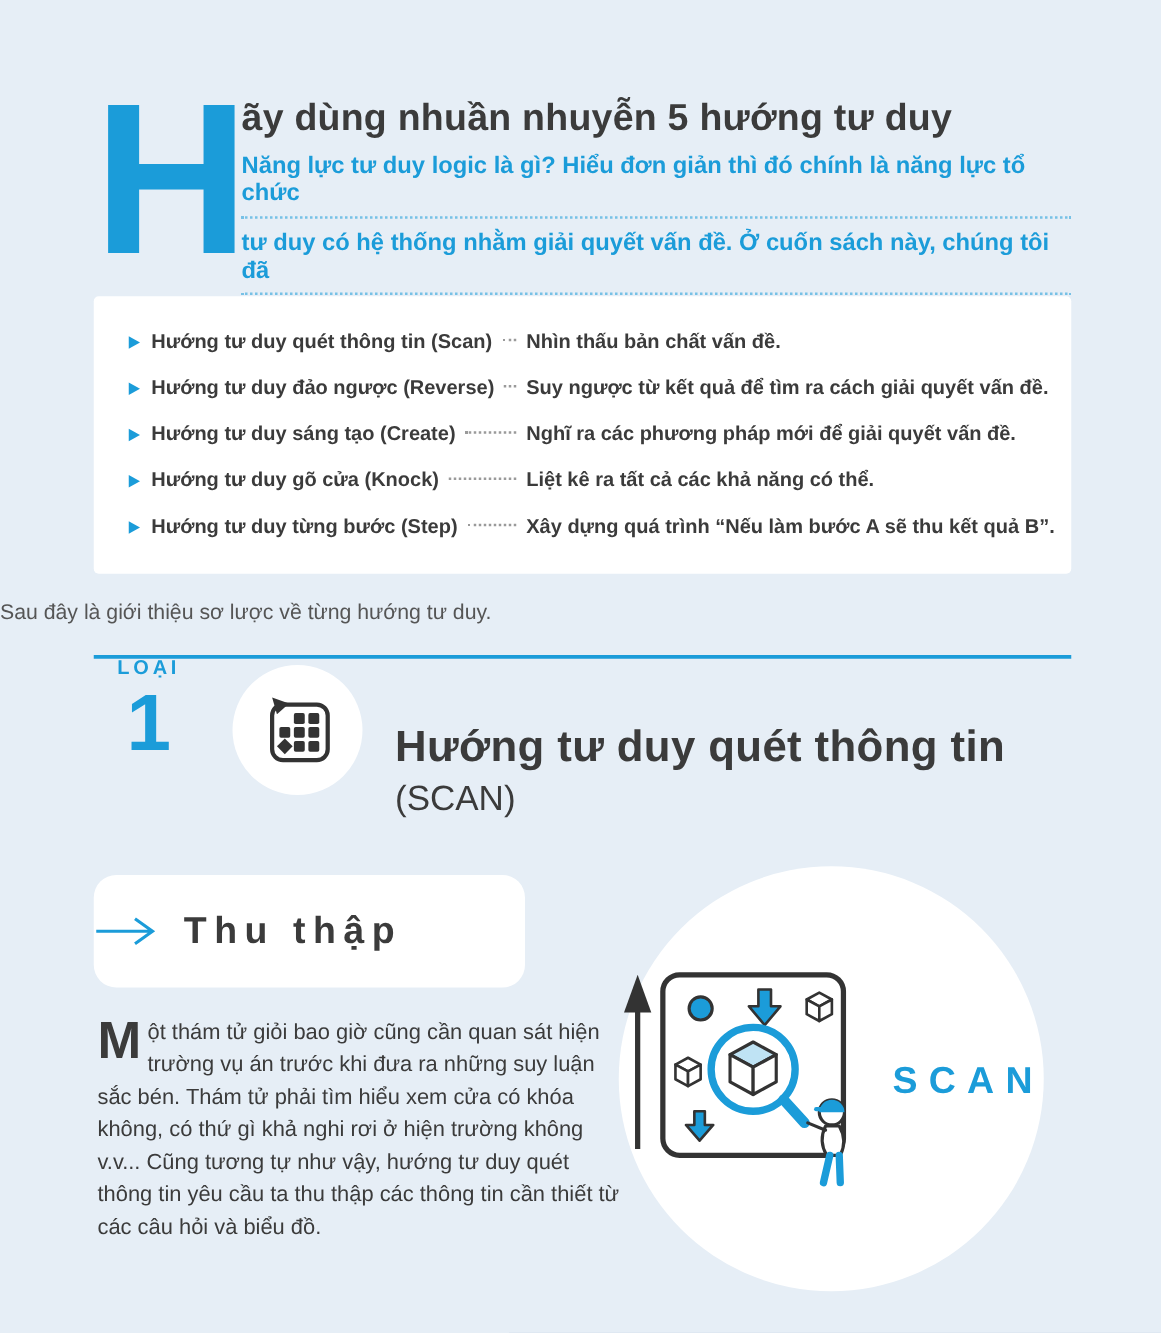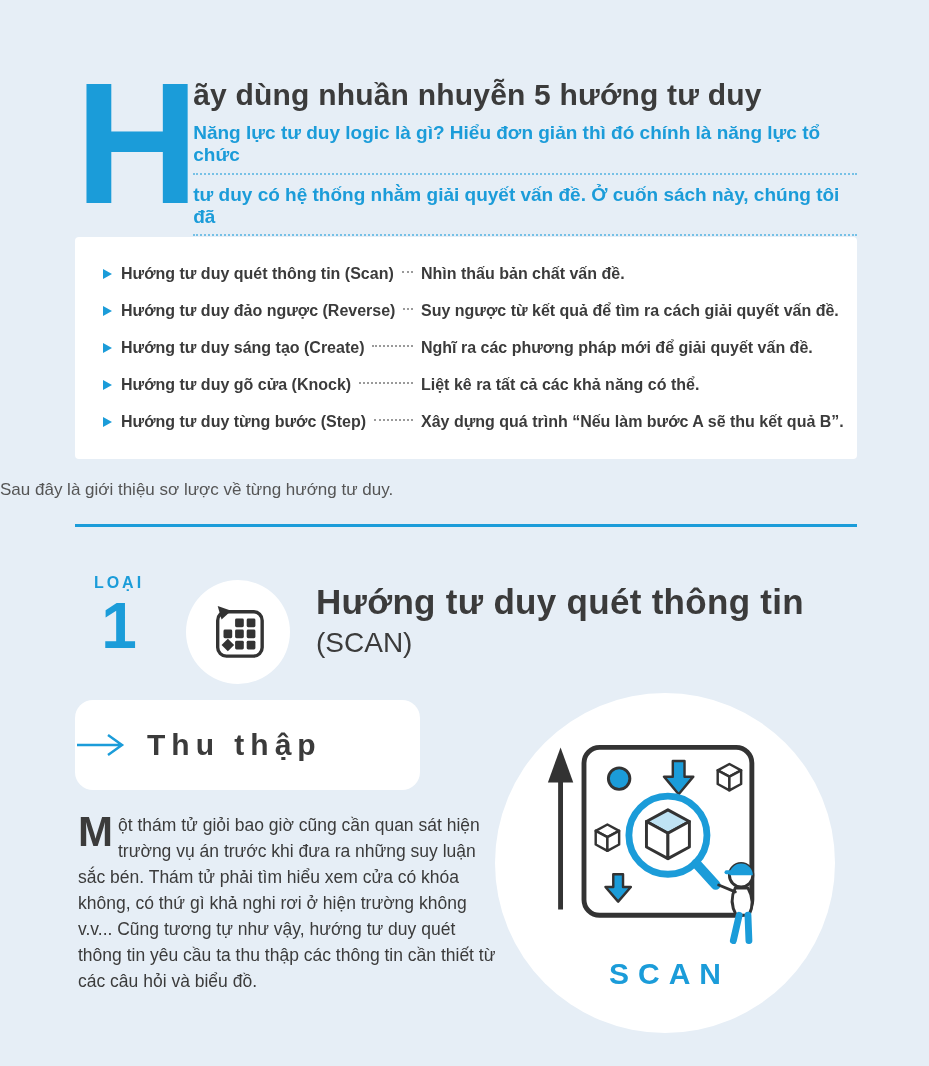--- a/index.html
+++ b/index.html
@@ -92,38 +92,38 @@
     position: absolute;
     left: 75px; top: 524px;
     width: 782px;
     border: none;
     border-top: 3px solid #1b9cd9;
   }
 
   
   .section-header {
     position: absolute;
-    left: 78px; top: 574px;
+    left: 78px; top: 526px;
     display: flex;
     align-items: flex-start;
   }
   .type-block { width: 82px; text-align: center; color: #1b9cd9; }
   .type-label { font-size: 16px; font-weight: bold; letter-spacing: 3px; }
   .type-number { font-size: 64px; font-weight: bold; line-height: 1.0; margin-top: 2px; }
   .icon-circle {
     width: 104px; height: 104px;
     background: #fff;
     border-radius: 50%;
     margin: 6px 26px 0 26px;
     display: flex;
     align-items: center;
     justify-content: center;
     flex: 0 0 auto;
   }
-  .title-block { padding-top: 8px; }
+  .title-block { padding-top: 8px; margin-top: 44px; }
   .section-title { font-size: 35px; font-weight: bold; color: #3b3b3b; letter-spacing: 0.3px; }
   .section-subtitle { font-size: 28px; color: #3b3b3b; margin-top: 5px; }
 
   
   .feature-card {
     position: absolute;
     left: 75px; top: 700px;
     width: 345px; height: 90px;
     background: #fff;
     border-radius: 18px;
@@ -156,21 +156,21 @@
   }
 
   
   .illustration-circle {
     position: absolute;
     left: 495px; top: 693px;
     width: 340px; height: 340px;
     background: #fff;
     border-radius: 50%;
     display: flex;
-    flex-direction: column;
+    flex-direction: row;
     align-items: center;
     justify-content: center;
   }
   .illus-caption {
     font-size: 30px;
     font-weight: bold;
     letter-spacing: 9px;
     color: #1b9cd9;
     margin-top: 4px;
     text-indent: 9px; 

